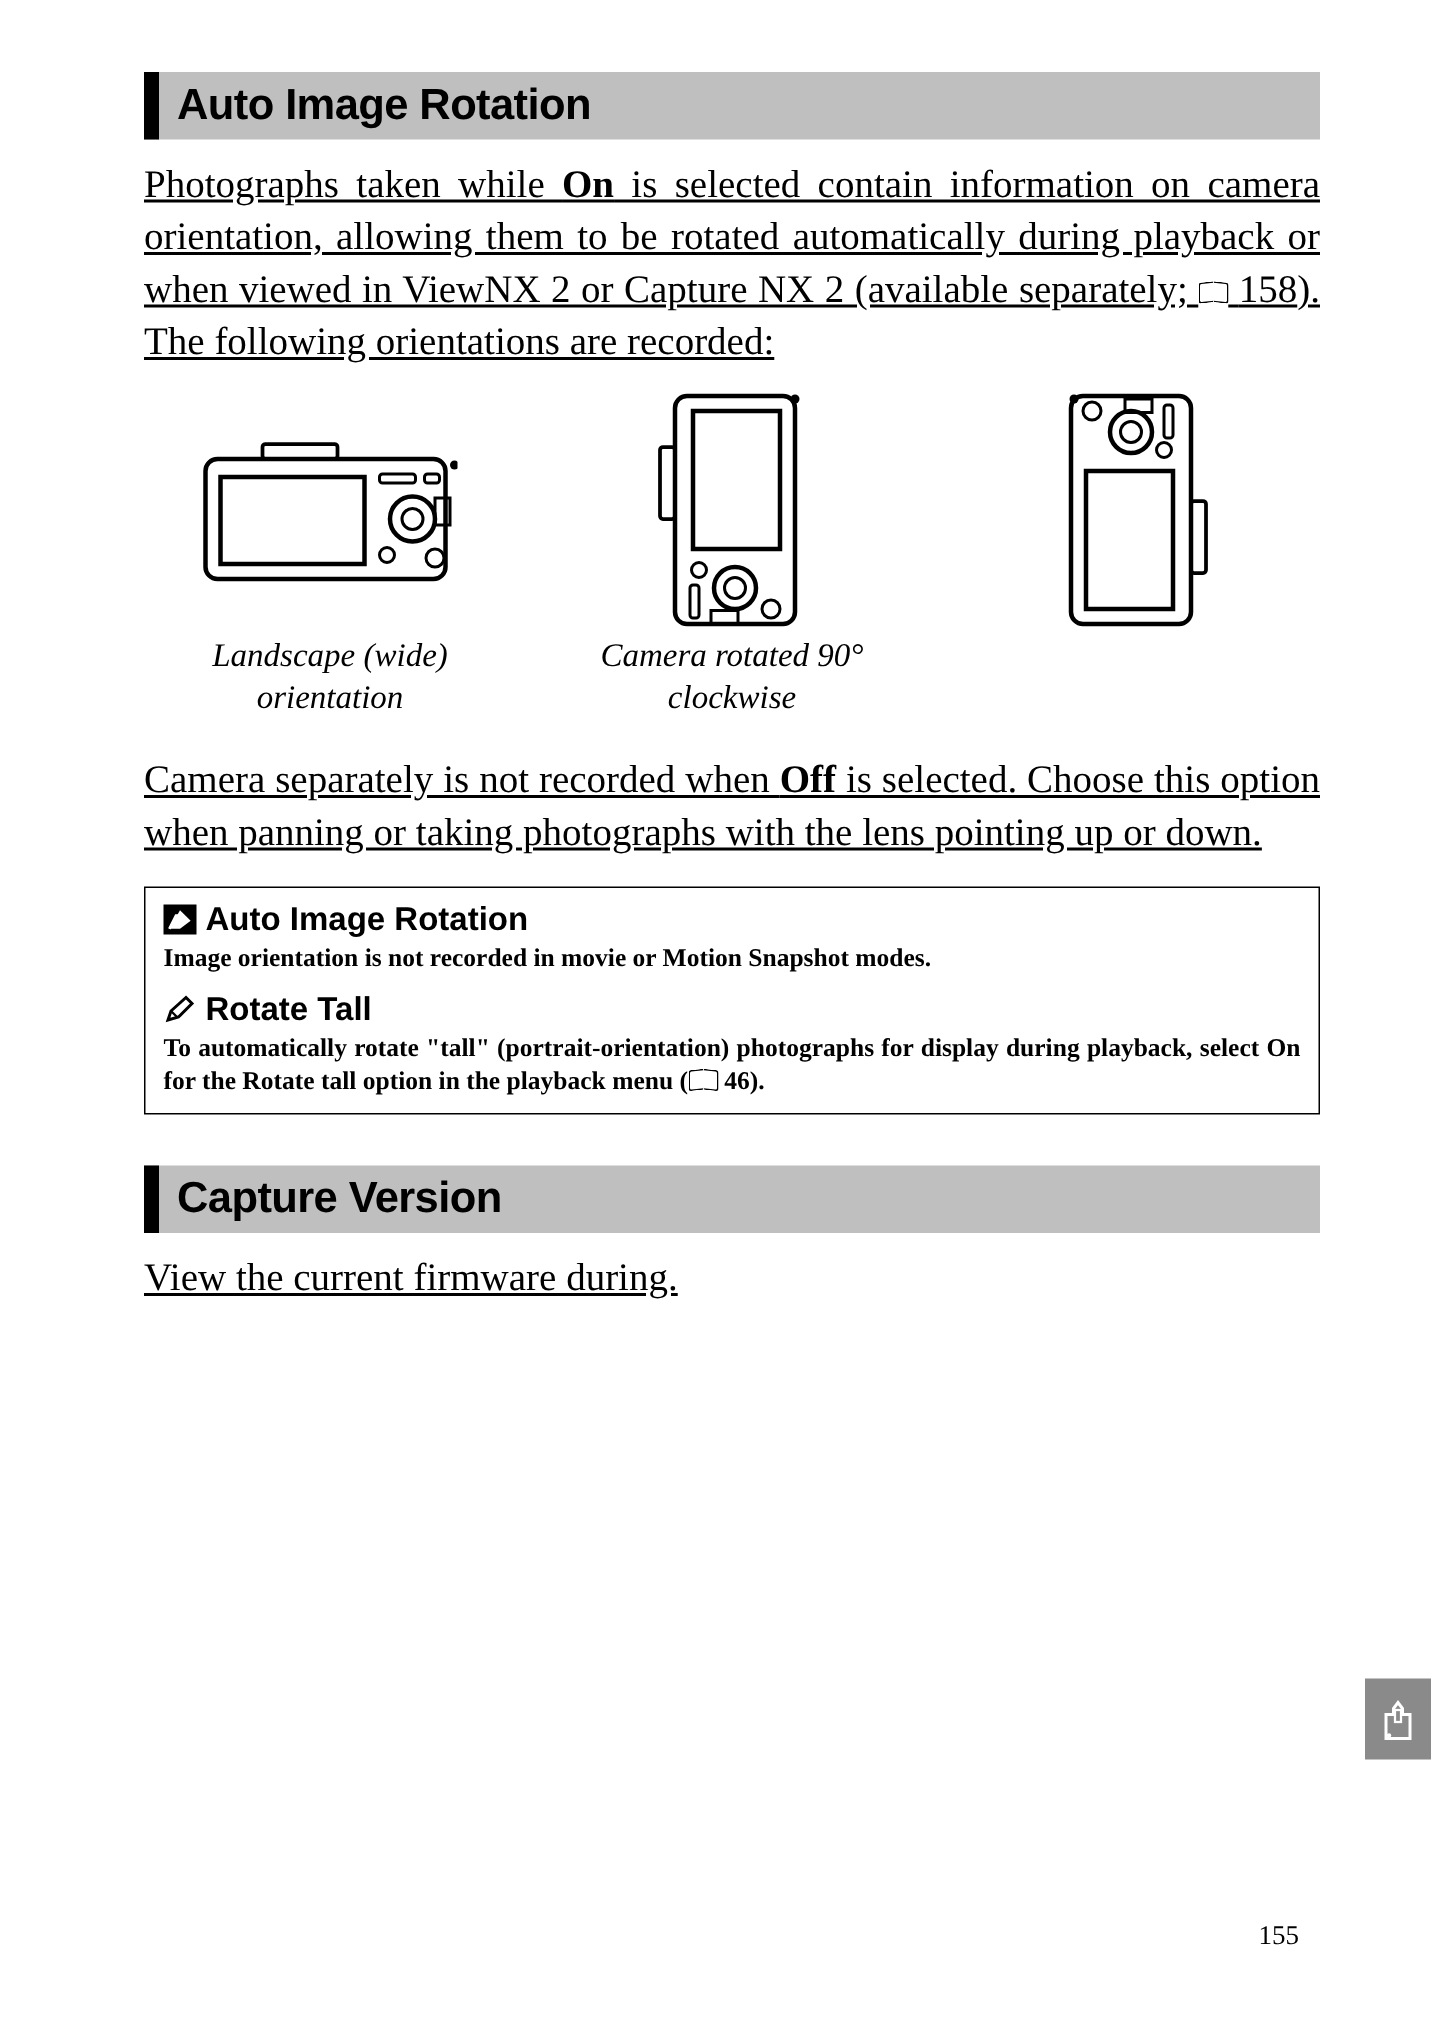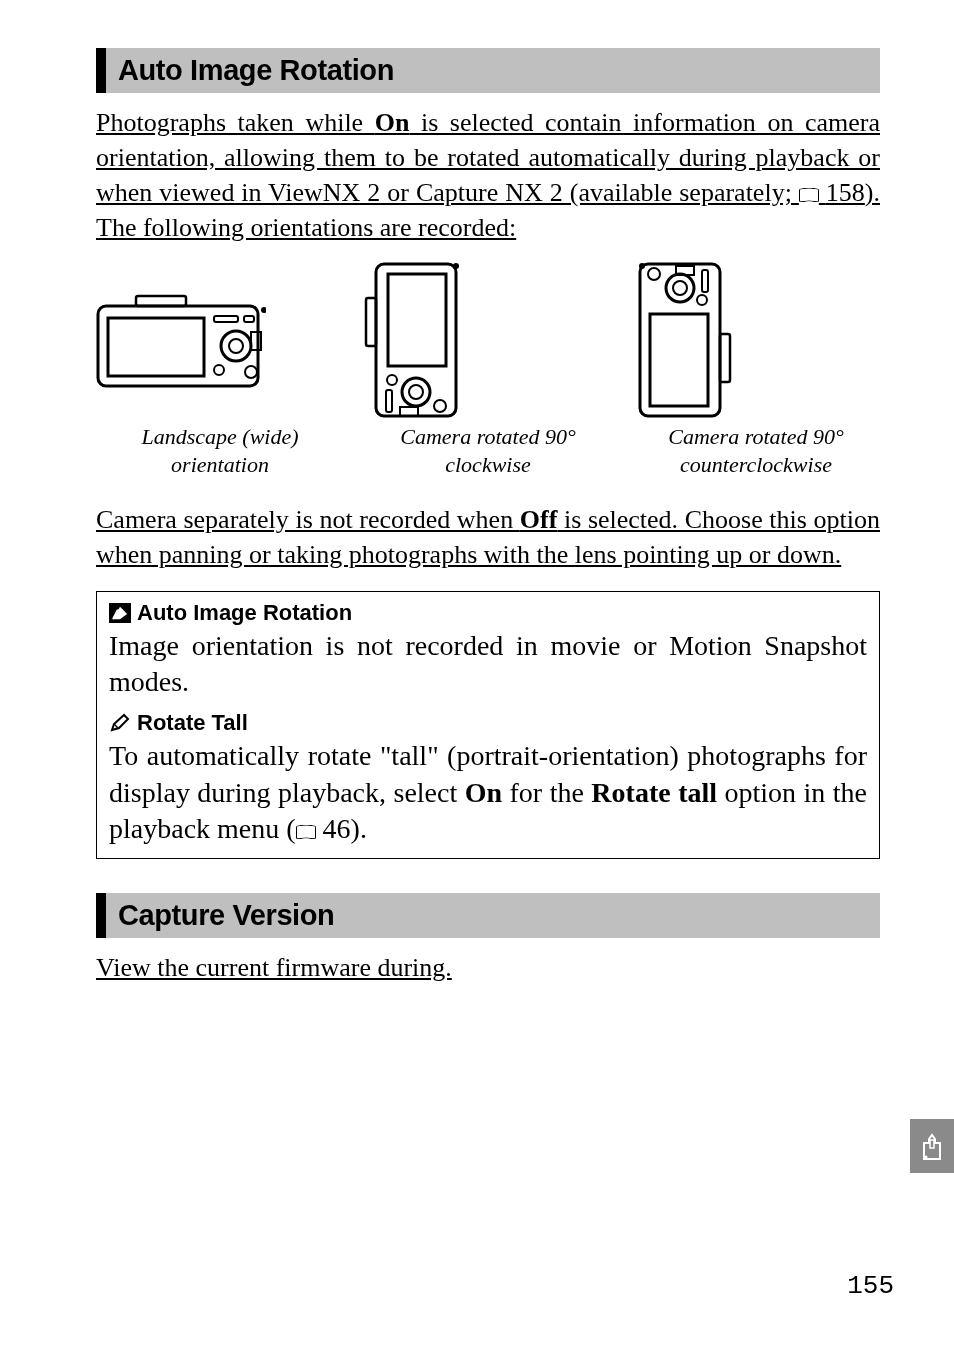--- a/index.html
+++ b/index.html
@@ -60,21 +60,21 @@
     .orientations {
       display: flex;
       justify-content: space-between;
       gap: 20px;
       margin: 22px 0 24px 0;
     }
     .orient-col {
       flex: 1;
       display: flex;
       flex-direction: column;
-      align-items: flex-start;
+      align-items: center;
     }
     .orient-img {
       height: 150px;
       display: flex;
       align-items: center;
       justify-content: center;
       margin-bottom: 6px;
     }
     .orient-caption {
       font-style: italic;
@@ -105,43 +105,43 @@
       justify-content: center;
     }
     .note-icon.black {
       background: #000;
       color: #fff;
       font-weight: 900;
       font-size: 16px;
     }
     .note-icon.pencil svg { width: 22px; height: 20px; }
     .note-text {
-      font-size: 28px;
+      font-size: 17px;
       line-height: 1.3;
       text-align: justify;
+      font-weight: bold;
     }
     .note-gap { height: 10px; }
     .side-tab {
       position: absolute;
       right: 0;
       bottom: 172px;
       width: 44px;
       height: 54px;
       background: #8a8a8a;
       display: flex;
       align-items: center;
       justify-content: center;
     }
     .side-tab svg { width: 26px; height: 30px; }
     .page-num {
       position: absolute;
-      right: 60px;
+      right: 88px;
       bottom: 44px;
-      font-size: 26px;
-      font-family: Liberation Mono, monospace;
+      font-size: 18px;
     }
   </style>
 </head>
 <body>
 
 <div class="section-header">Auto Image Rotation</div>
 
 <p class="body-text">
   <span>Photographs taken while </span><b>On</b><span> is selected contain information on camera orientation, allowing them to be rotated automatically during playback or when viewed in ViewNX 2 or Capture NX 2 (available separately; </span><span class="book-icon"></span>&nbsp;<span>158</span><span>). The following orientations are recorded:</span>
 </p>
@@ -192,21 +192,20 @@
         <rect x="88" y="72" width="10" height="48" rx="2" fill="none" stroke="#000" stroke-width="2.5"></rect>
         <circle cx="48" cy="26" r="14" fill="none" stroke="#000" stroke-width="3"></circle>
         <circle cx="48" cy="26" r="7" fill="none" stroke="#000" stroke-width="2"></circle>
         <circle cx="70" cy="38" r="5" fill="none" stroke="#000" stroke-width="2"></circle>
         <rect x="70" y="8" width="6" height="22" rx="2" fill="none" stroke="#000" stroke-width="2"></rect>
         <circle cx="22" cy="12" r="6" fill="none" stroke="#000" stroke-width="2"></circle>
         <rect x="44" y="4" width="18" height="9" fill="none" stroke="#000" stroke-width="2"></rect>
         <circle cx="10" cy="4" r="3" fill="#000"></circle>
       </svg>
     </div>
-    <div class="orient-caption">Camera rotated 90° counterclockwise</div>
   </div>
 </div>
 
 <p class="body-text">
   <span>Camera separately is not recorded when </span><b>Off</b><span> is selected. Choose this option when panning or taking photographs with the lens pointing up or down.</span>
 </p>
 
 <div class="note-box">
   <div class="note-title">
     <span class="note-icon black">

